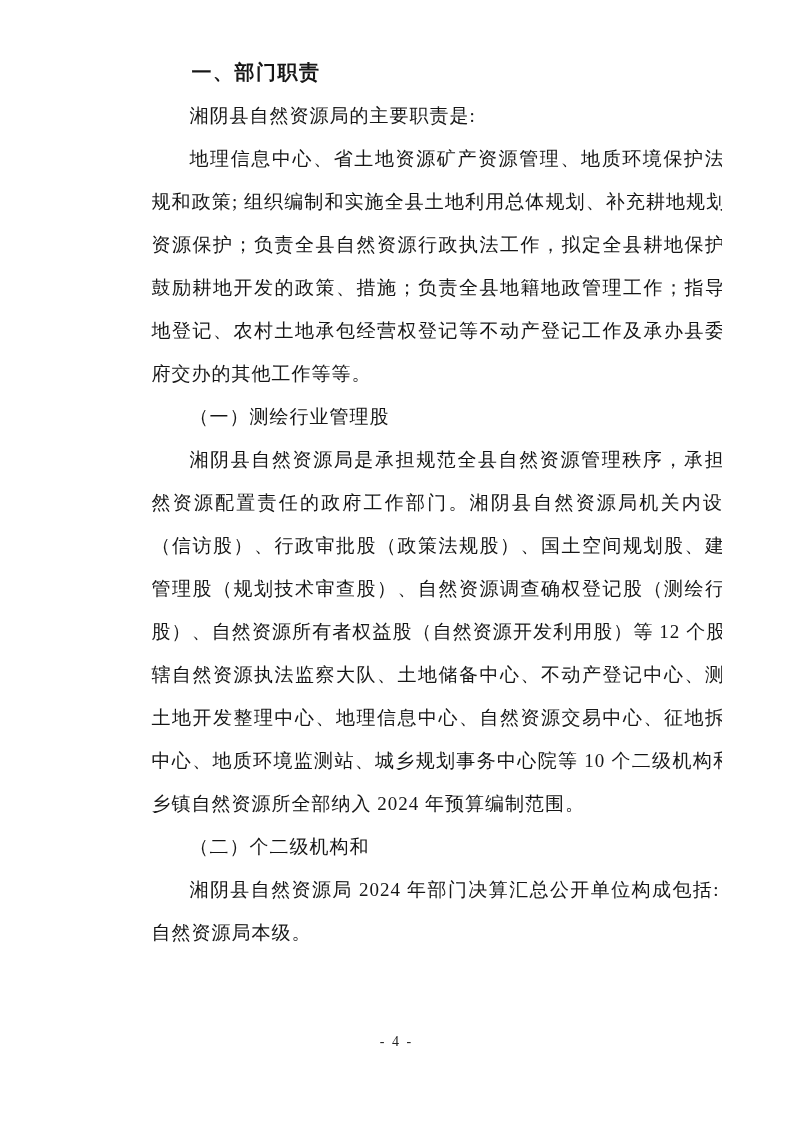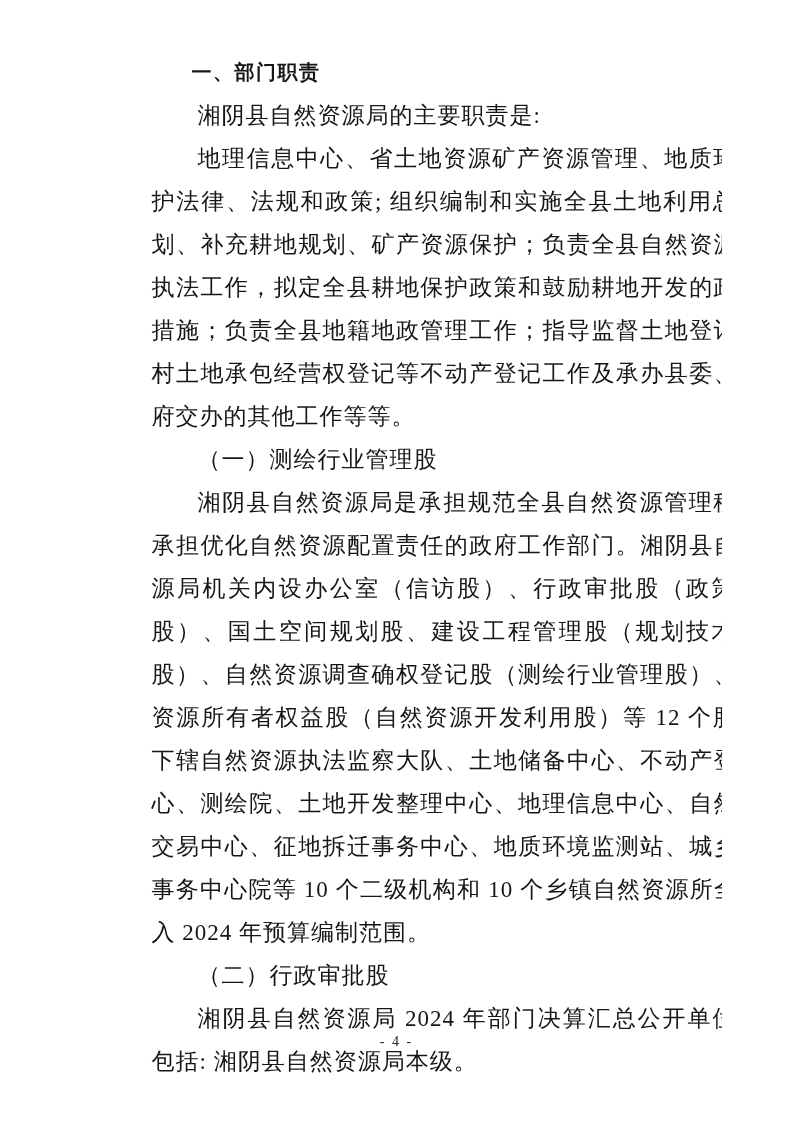--- a/index.html
+++ b/index.html
@@ -18,21 +18,21 @@
     color: #161616;
   }
   .content {
     position: absolute;
     top: 51px;
     left: 80px;
     width: 635px;
   }
   .content p {
     margin: 0;
-    font-size: 23px;
+    font-size: 19px;
     line-height: 43px;
     letter-spacing: 1px;
     text-align: justify;
     text-justify: inter-ideograph;
     text-indent: 2em;
     word-break: break-all;
   }
   .content p.hd {
     font-family: "Liberation Sans", "DejaVu Sans", sans-serif;
     font-weight: 700;
@@ -54,17 +54,17 @@
 </head>
 <body>
 
 <div class="page">
   <div class="content">
     <p class="hd">一、部门职责</p>
     <p>湘阴县自然资源局的主要职责是:</p>
     <p>地理信息中心、省土地资源矿产资源管理、地质环境保护法律、法规和政策; 组织编制和实施全县土地利用总体规划、补充耕地规划、矿产资源保护；负责全县自然资源行政执法工作，拟定全县耕地保护政策和鼓励耕地开发的政策、措施；负责全县地籍地政管理工作；指导监督土地登记、农村土地承包经营权登记等不动产登记工作及承办县委、县政府交办的其他工作等等。</p>
     <p>（一）测绘行业管理股</p>
     <p>湘阴县自然资源局是承担规范全县自然资源管理秩序，承担优化自然资源配置责任的政府工作部门。湘阴县自然资源局机关内设办公室（信访股）、行政审批股（政策法规股）、国土空间规划股、建设工程管理股（规划技术审查股）、自然资源调查确权登记股（测绘行业管理股）、自然资源所有者权益股（自然资源开发利用股）等 12 个股室。下辖自然资源执法监察大队、土地储备中心、不动产登记中心、测绘院、土地开发整理中心、地理信息中心、自然资源交易中心、征地拆迁事务中心、地质环境监测站、城乡规划事务中心院等 10 个二级机构和 10 个乡镇自然资源所全部纳入 2024 年预算编制范围。</p>
-    <p>（二）行政审批股</p>
+    <p>（二）个二级机构和</p>
     <p>湘阴县自然资源局 2024 年部门决算汇总公开单位构成包括: 湘阴县自然资源局本级。</p>
   </div>
   <div class="footer">- 4 -</div>
 </div>
 
 </body></html>

